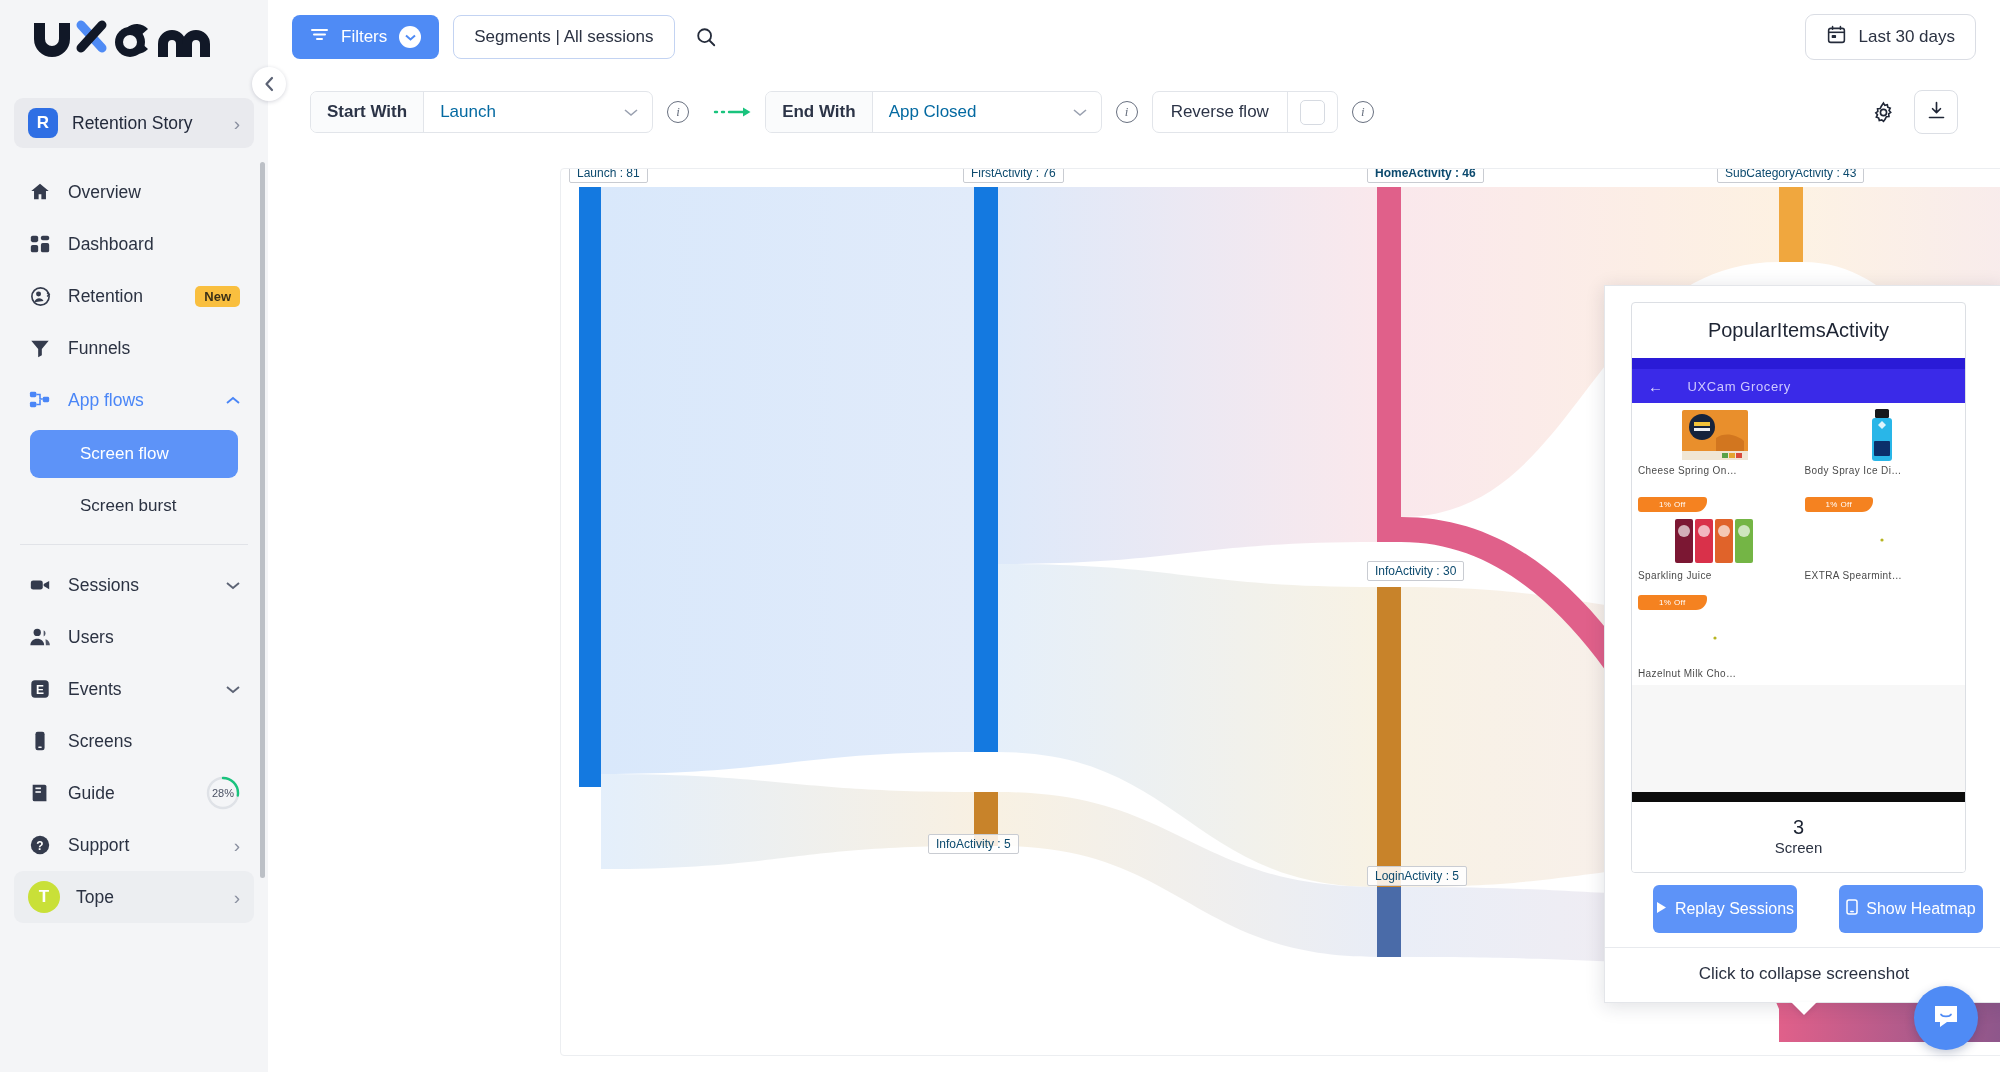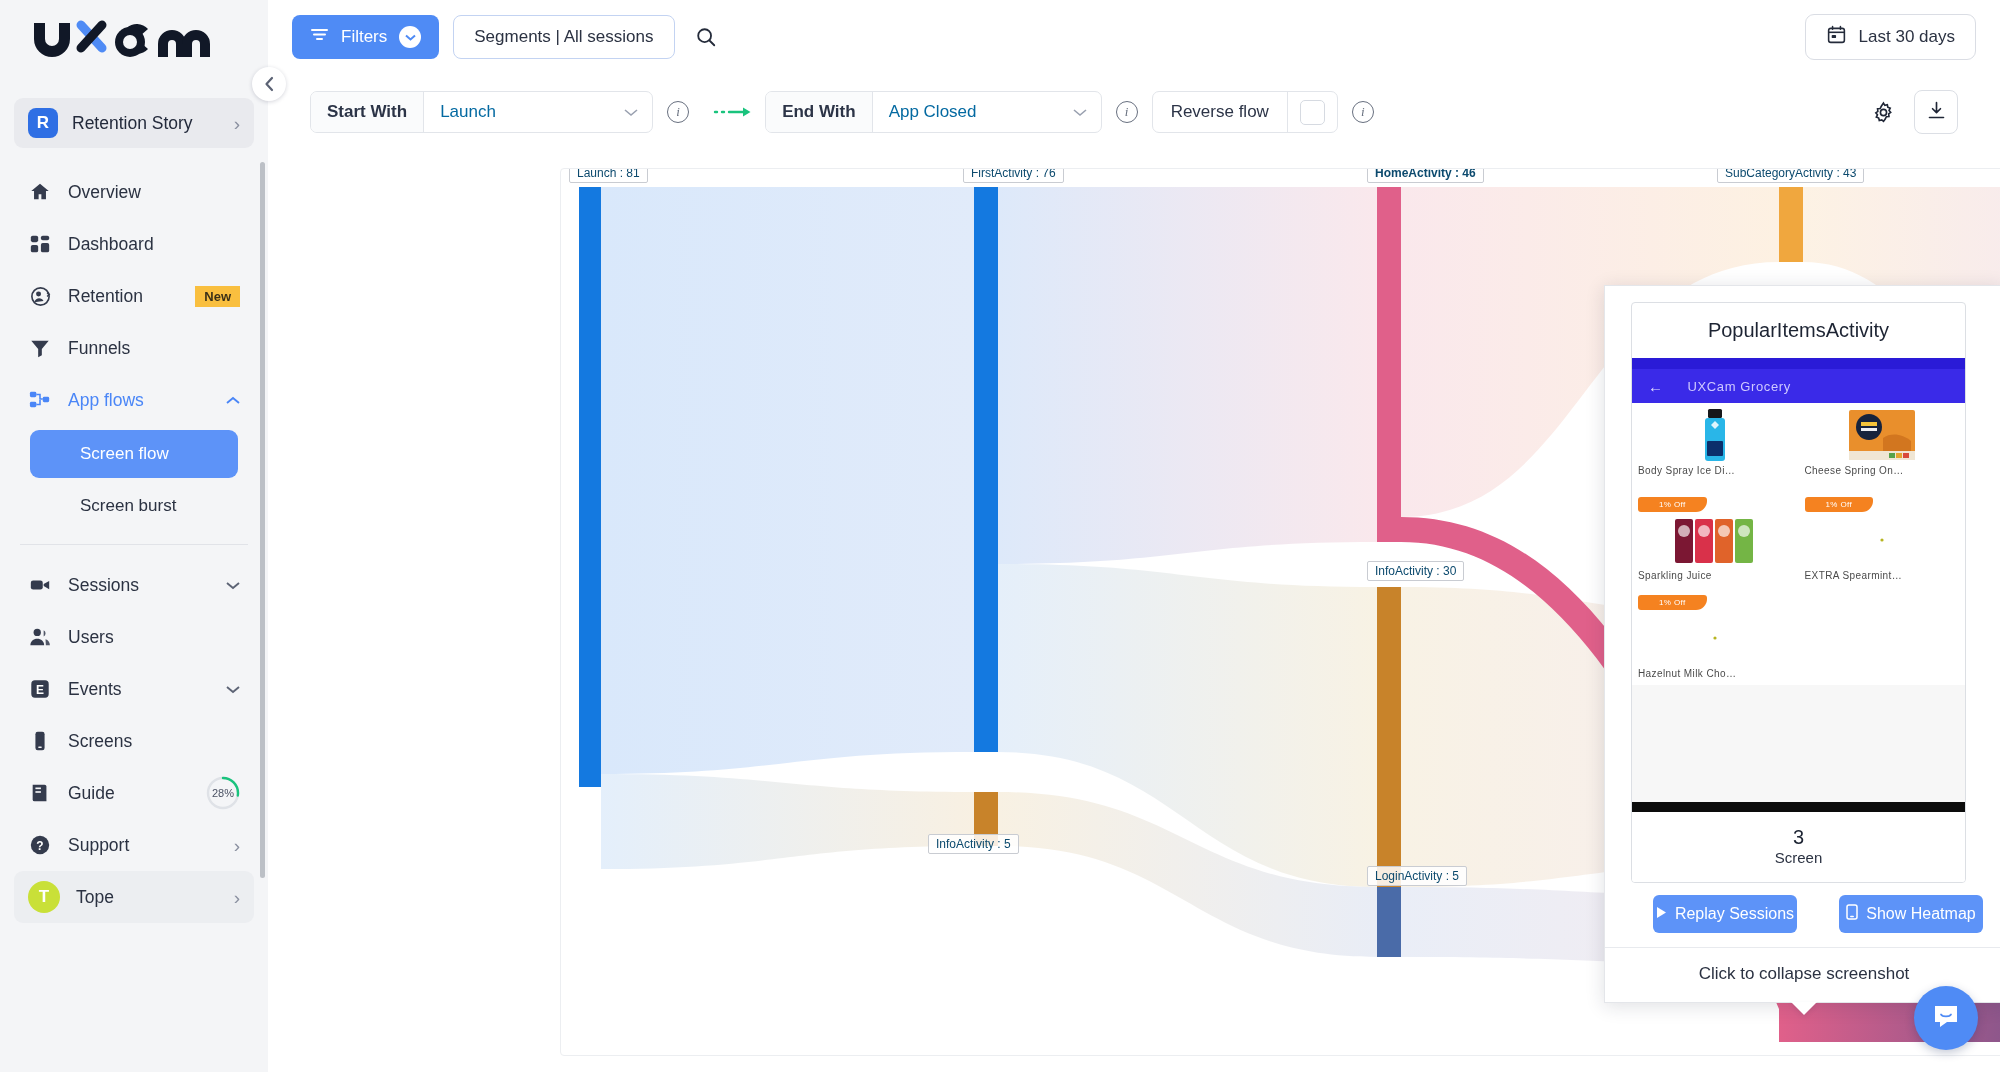--- a/index.html
+++ b/index.html
@@ -48,21 +48,21 @@
     display: flex; align-items: center; gap: 16px;
     height: 52px; padding: 0 14px; border-radius: 9px;
     cursor: pointer; color: #2b3242;
   }
   .nav-item .ico { width: 24px; height: 24px; flex: 0 0 24px; display:flex; align-items:center; justify-content:center; }
   .nav-item .ico svg { display: block; }
   .nav-label { font-size: 17.5px; flex: 1; white-space: nowrap; }
   .nav-item.accent .nav-label { color: #4a86f7; }
   .badge-new {
     background: #f9bf3f; color: #3b3118; font-size: 13px; font-weight: 600;
-    padding: 3px 9px; border-radius: 0;
+    padding: 3px 9px; border-radius: 5px;
   }
   .caret { color: #5d6475; font-size: 13px; }
 
   .sub-item {
     height: 48px; display: flex; align-items: center;
     padding-left: 50px; border-radius: 9px; font-size: 17px;
     color: #2b3242; cursor: pointer; margin: 4px 16px;
   }
   .sub-item.active { background: #5d93f8; color: #fff; }
 
@@ -222,21 +222,21 @@
     display: inline-block; background: #f58220; color: #fff; font-size: 8px;
     padding: 3px 21px; border-radius: 3px 3px 11px 3px; letter-spacing: .4px;
   }
   .filler { flex: 1; background: #f7f7f7; }
   .nav-black { height: 10px; background: #0c0c0c; }
   .visits-box { text-align: center; padding: 14px 0 16px; background: #fff; }
   .visits-num { font-size: 20px; color: #1d2433; }
   .visits-lab { font-size: 15px; color: #2b3242; }
   .tip-actions { display: flex; gap: 14px; padding: 12px 20px 14px; }
   .tip-btn {
-    flex: 1; height: 38px; background: #5d93f8; color: #fff; border: none;
+    flex: 1; height: 48px; background: #5d93f8; color: #fff; border: none;
     border-radius: 6px; font-size: 16px; display: flex; align-items: center;
     justify-content: center; gap: 8px; cursor: pointer;
     font-family: "Liberation Sans", sans-serif;
     margin-left: 28px;
   }
   .tip-footer {
     border-top: 1px solid #e8eaee; text-align: center; padding: 16px 0 18px;
     font-size: 17px; color: #2b3242; cursor: pointer;
   }
 
@@ -659,45 +659,45 @@
         <div class="phone-screen">
           <div class="status-bar"></div>
           <div class="app-bar">
             <span class="back-arrow">←</span>
             <span>UXCam Grocery</span>
           </div>
 
           <div class="grid2">
             <div class="prod">
               <div class="thumb">
-                <svg width="28" height="52" viewBox="0 0 28 52">
-                  <rect x="7" y="0" width="14" height="9" rx="1.5" fill="#16181b"></rect>
-                  <rect x="4" y="9" width="20" height="43" rx="3" fill="#29b6e8"></rect>
-                  <rect x="6" y="32" width="16" height="15" rx="1" fill="#0b2f6b"></rect>
-                  <path d="M10 16 14 12 18 16 14 20Z" fill="#fff" opacity=".85"></path>
-                </svg>
-              </div>
-              <div class="pname">Body Spray Ice Di…</div>
-            </div>
-
-            <div class="prod">
-              <div class="thumb">
                 <svg width="66" height="50" viewBox="0 0 66 50">
                   <rect x="0" y="0" width="66" height="50" rx="2" fill="#e98f2c"></rect>
                   <circle cx="20" cy="17" r="13" fill="#16233c"></circle>
                   <rect x="12" y="12" width="16" height="4" fill="#f3c33a"></rect>
                   <rect x="12" y="18" width="16" height="3" fill="#eceff4"></rect>
                   <path d="M34 28c8-6 20-4 28 3v19H34Z" fill="#d2761f"></path>
                   <rect x="0" y="41" width="66" height="9" fill="#f0e6d4"></rect>
                   <rect x="40" y="43" width="6" height="5" fill="#58a24a"></rect>
                   <rect x="47" y="43" width="6" height="5" fill="#e5a52f"></rect>
                   <rect x="54" y="43" width="6" height="5" fill="#d94b3b"></rect>
                 </svg>
               </div>
               <div class="pname">Cheese Spring On…</div>
+            </div>
+
+            <div class="prod">
+              <div class="thumb">
+                <svg width="28" height="52" viewBox="0 0 28 52">
+                  <rect x="7" y="0" width="14" height="9" rx="1.5" fill="#16181b"></rect>
+                  <rect x="4" y="9" width="20" height="43" rx="3" fill="#29b6e8"></rect>
+                  <rect x="6" y="32" width="16" height="15" rx="1" fill="#0b2f6b"></rect>
+                  <path d="M10 16 14 12 18 16 14 20Z" fill="#fff" opacity=".85"></path>
+                </svg>
+              </div>
+              <div class="pname">Body Spray Ice Di…</div>
             </div>
 
             <div class="prod">
               <div>
                 <span class="off-tag">1% Off</span>
               </div>
               <div class="thumb">
                 <svg width="82" height="46" viewBox="0 0 82 46">
                   <rect x="1" y="2" width="18" height="44" rx="2" fill="#7b1733"></rect>
                   <rect x="21" y="2" width="18" height="44" rx="2" fill="#d9314a"></rect>

